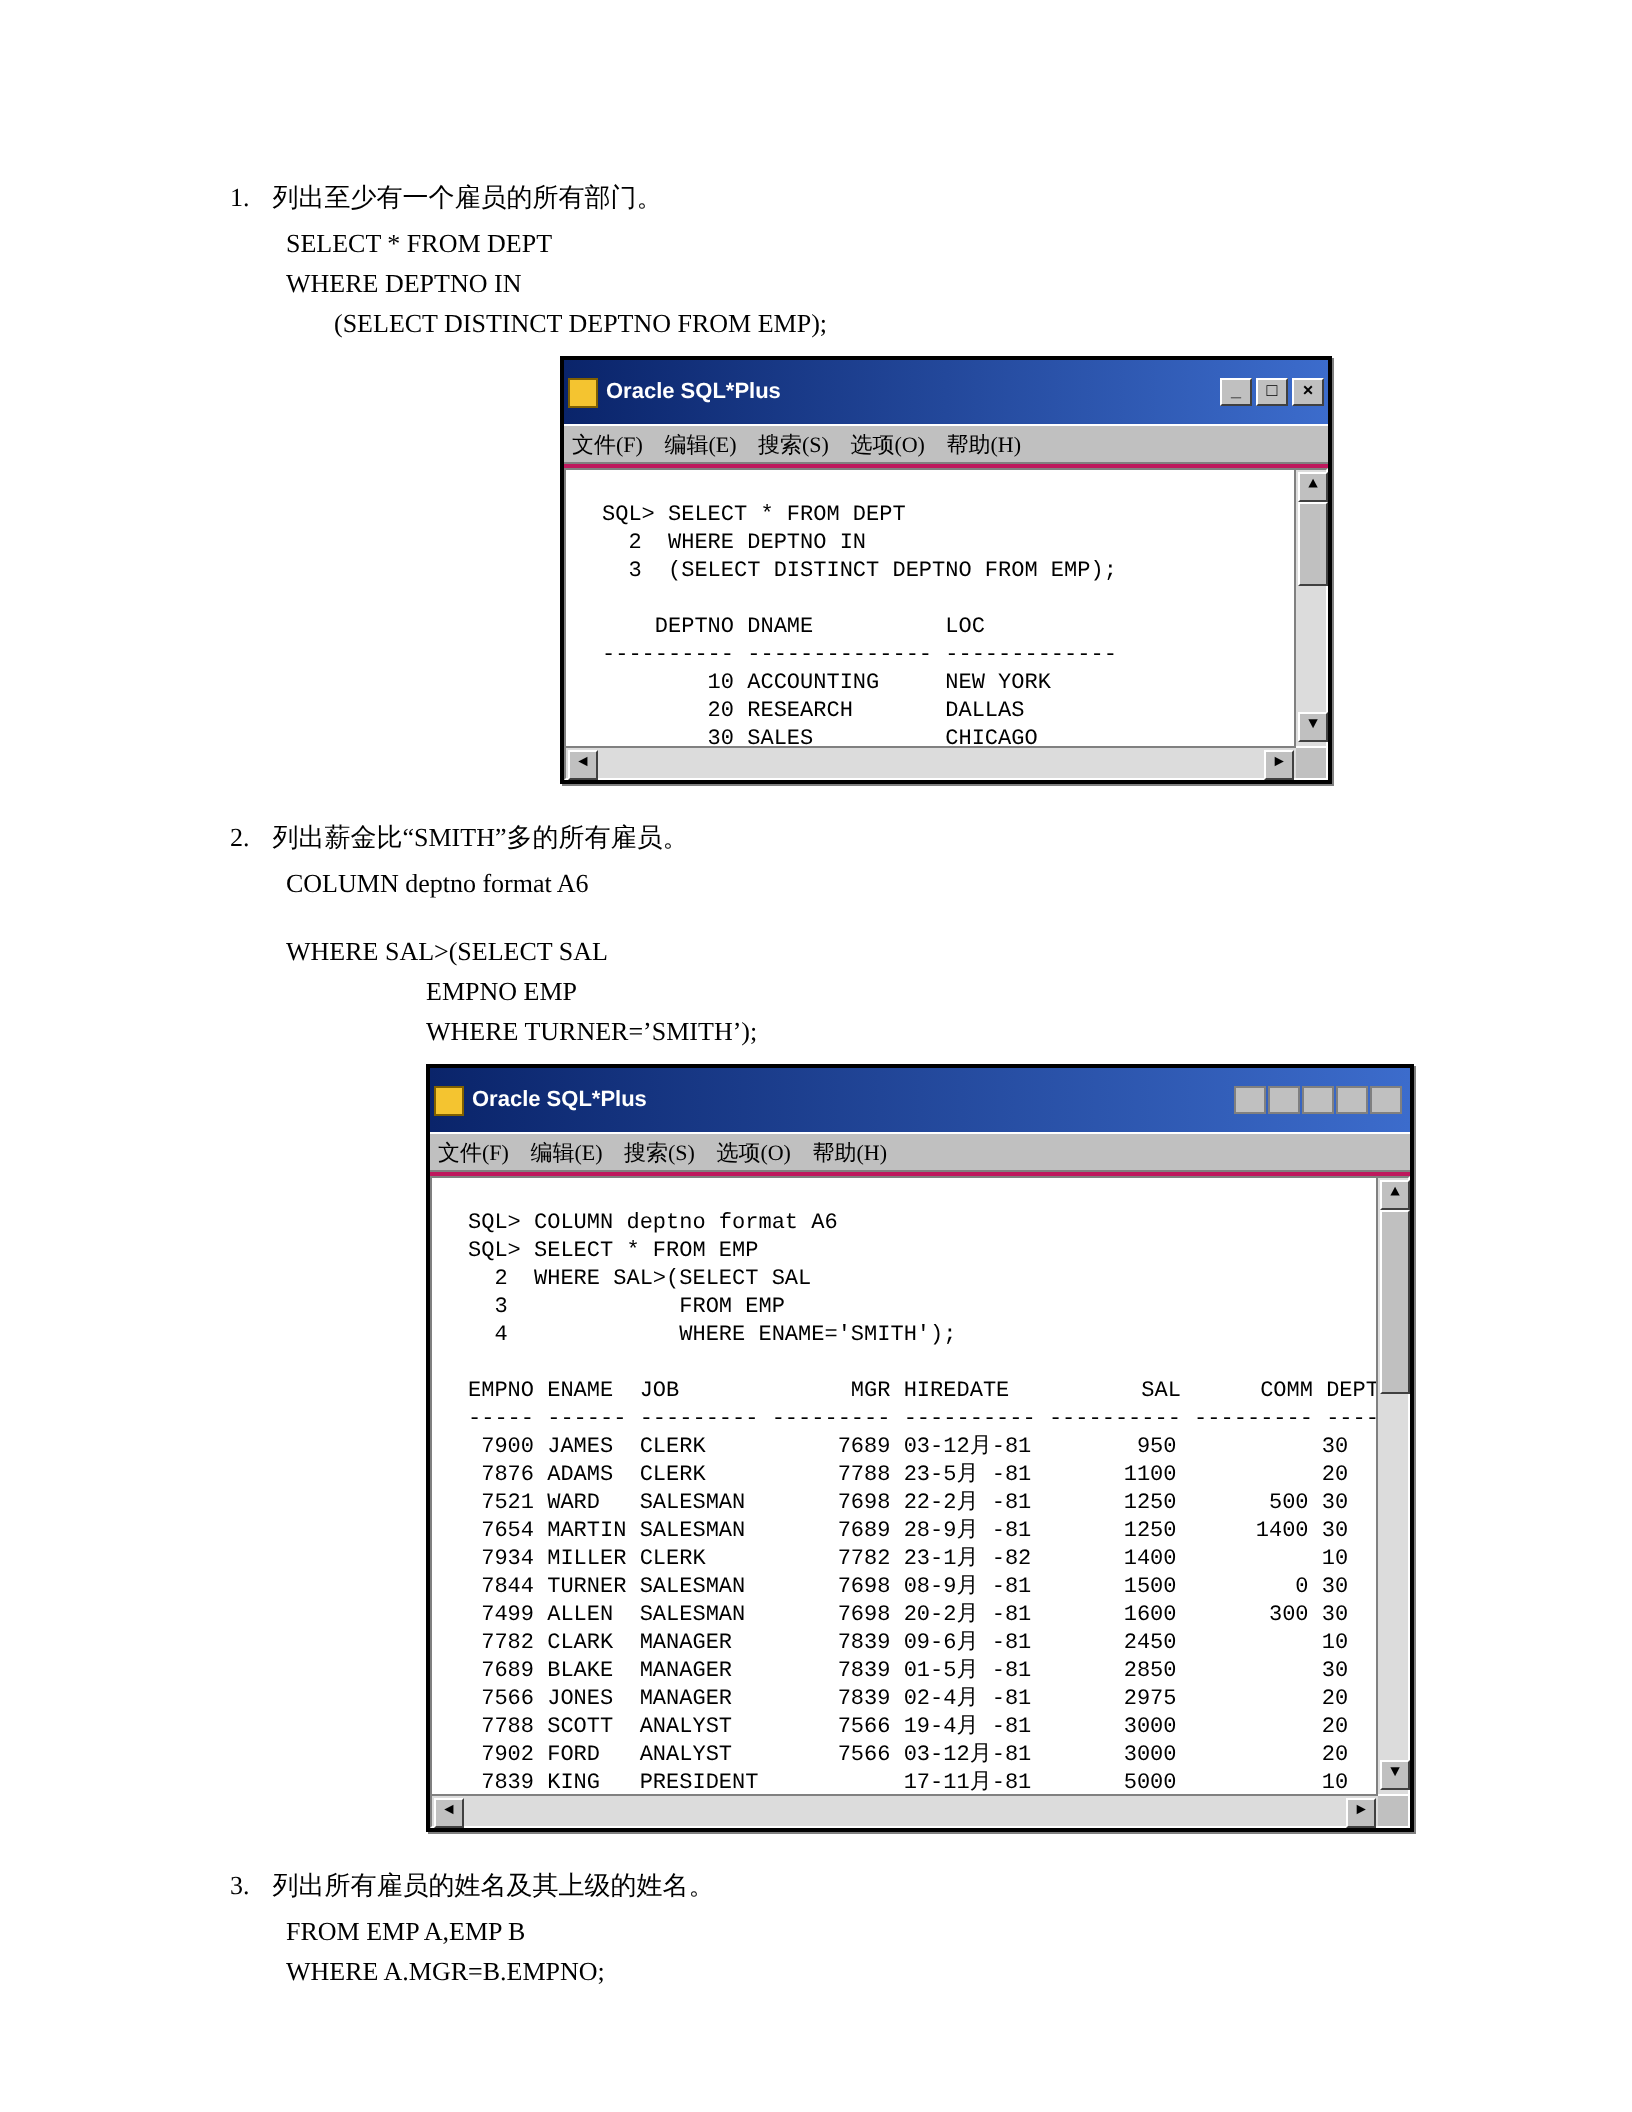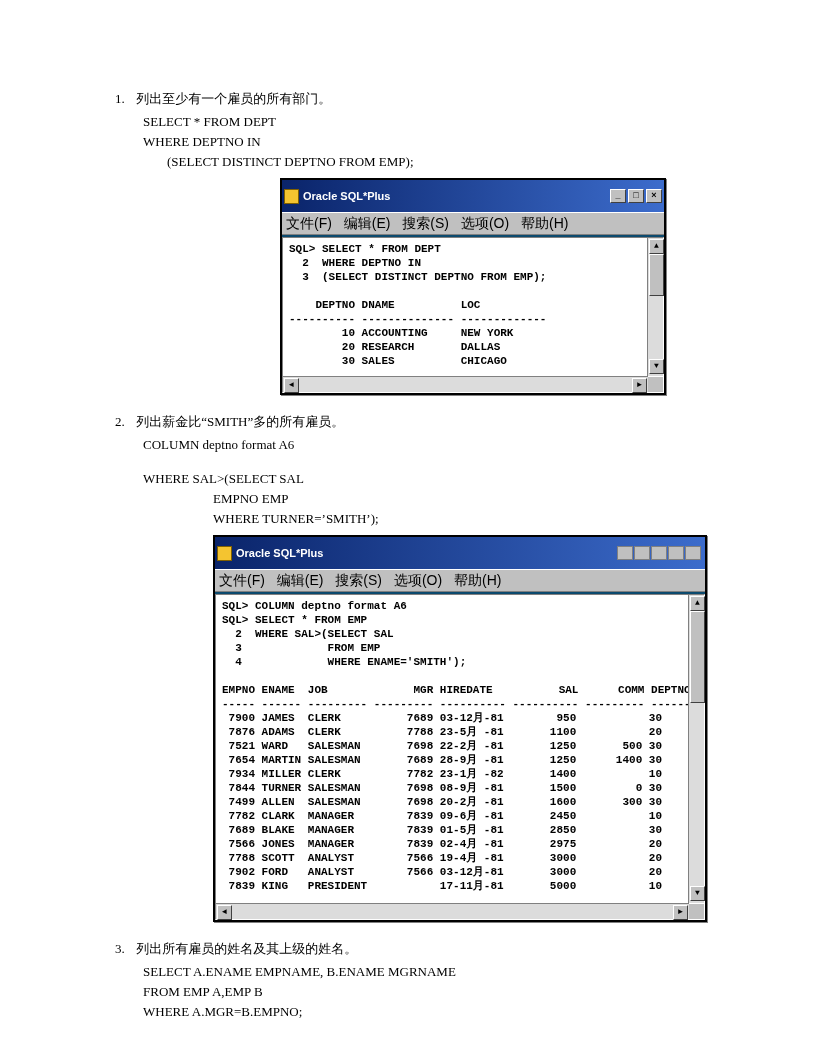--- a/index.html
+++ b/index.html
@@ -59,24 +59,24 @@
   border-right-color:#404040; border-bottom-color:#404040;
   font-size:9px; line-height:10px; text-align:center; color:#000;
   font-family: sans-serif;
 }
 .ext-icons { display:flex; gap:1px; margin-right:2px;}
 .ext-icon {
   width:14px; height:12px; background:#c0c0c0; border:1px solid #808080;
 }
 .menubar {
   background:#c0c0c0;
-  font-family: Liberation Sans, sans-serif;
-  font-size: 14px;
+  font-family: Liberation Serif, serif;
+  font-size: 11px;
   padding: 2px 4px;
-  border-bottom:2px solid #0c4a6e;
+  border-bottom:2px solid #be185d;
   border-top:1px solid #fff;
   box-shadow: inset 0 -1px 0 #808080;
 }
 .menubar span { margin-right: 8px; }
 .terminal {
   background:#fff;
   font-family: "Courier New", monospace;
   font-size: 11px;
   line-height: 14px;
   position: relative;
@@ -111,21 +111,21 @@
   border-top:1px solid #808080;
 }
 .sb-btn-h {
   position:absolute; top:1px; width:13px; height:13px; background:#c0c0c0;
   border:1px solid #fff; border-right-color:#404040; border-bottom-color:#404040;
   font-size:8px; text-align:center; line-height:11px;
 }
 .sb-corner {
   position:absolute; right:0; bottom:0; width:15px; height:15px; background:#c0c0c0;
 }
-pre { margin:0; font-family:inherit; white-space:pre;font-weight:bold; }
+pre { margin:12px; font-family:inherit; white-space:pre; }
 </style>
 </head>
 <body>
 
 <div class="page">
 
   <div class="section">
     <div class="num-line">
       <span class="num">1.</span>
       <span>列出至少有一个雇员的所有部门。</span>
@@ -245,18 +245,17 @@
         <div class="sb-corner"></div>
       </div>
     </div>
   </div>
 
   <div class="section">
     <div class="num-line">
       <span class="num">3.</span>
       <span>列出所有雇员的姓名及其上级的姓名。</span>
     </div>
-    <div class="indent1">SELECT A.ENAME EMPNAME, B.ENAME MGRNAME</div>
     <div class="indent1">FROM EMP A,EMP B</div>
     <div class="indent1">WHERE A.MGR=B.EMPNO;</div>
   </div>
 
 </div>
 
 </body></html>

